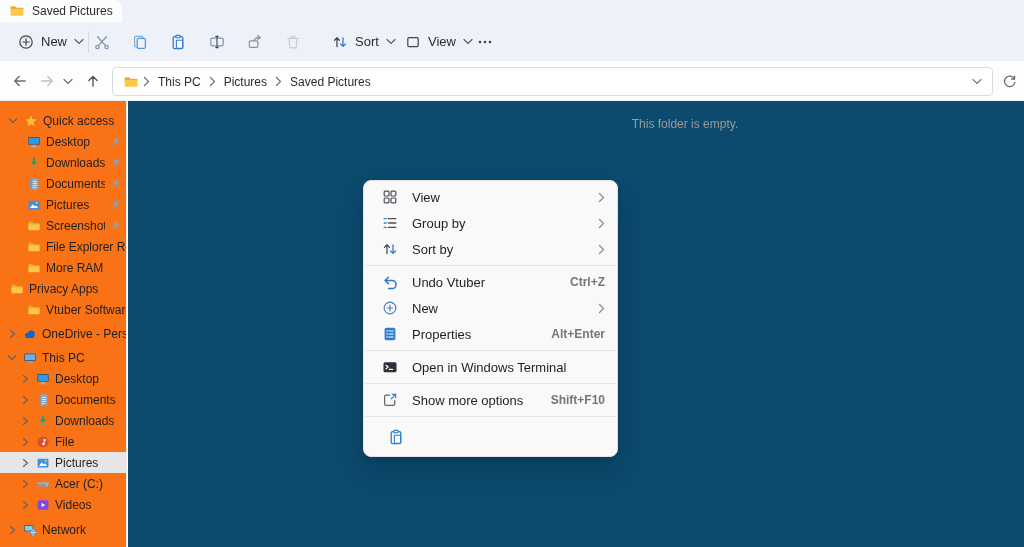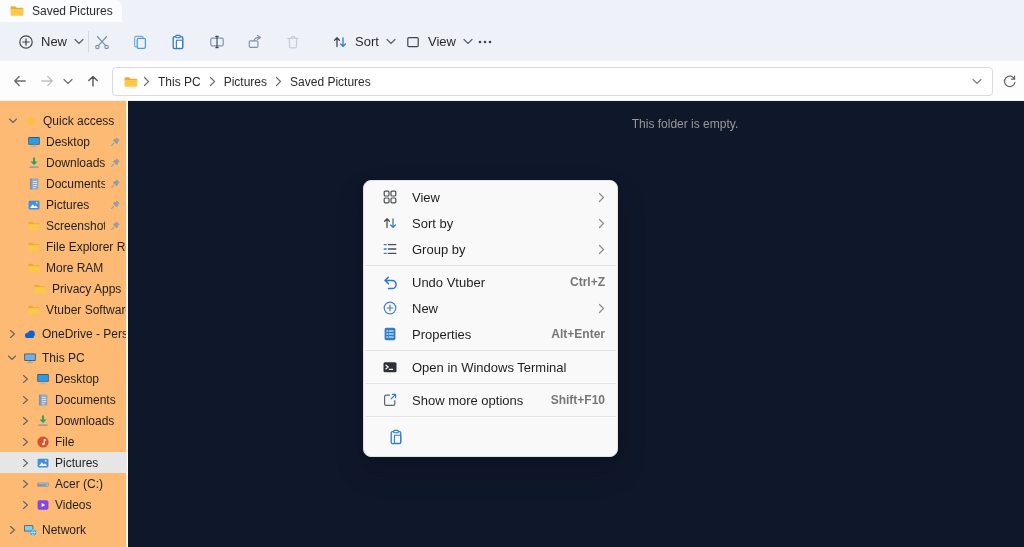--- a/index.html
+++ b/index.html
@@ -30,31 +30,31 @@
   .navbtn { position:absolute; top:6px; width:28px; height:28px; display:flex; align-items:center; justify-content:center;
             background:transparent; border:none; border-radius:4px; }
   .addrbar { position:absolute; left:112px; top:6px; width:881px; height:29px;
              border:1px solid #d8dbe1; border-radius:4px; background:#ffffff;
              display:flex; align-items:center; gap:4px; padding:0 10px; }
   .crumb { font-size:12px; color:#2b2b2b; padding:2px 4px; border-radius:3px; background:transparent; border:none; }
   .crumb-sep { display:flex; align-items:center; }
   .addr-chev { margin-left:auto; display:flex; align-items:center; }
   .refreshbtn { position:absolute; left:996px; top:7px; width:26px; height:26px; display:flex; align-items:center; justify-content:center; background:transparent; border:none; }
   
-  .sidebar { position:absolute; left:0; top:101px; width:127px; height:446px; background:#fdba74;
+  .sidebar { position:absolute; left:0; top:101px; width:127px; height:446px; background:#f97316;
              border-right:1px solid #ededee; padding-top:9px; overflow:hidden; }
   .srow { height:21px; display:flex; align-items:center; gap:5px; white-space:nowrap; font-size:12px; color:#1f1f1f; cursor:default; }
   .srow.sel { background:#e6e6e6; }
   .chev { width:12px; height:12px; flex:0 0 12px; display:flex; align-items:center; justify-content:center; }
   .ic14 { width:14px; height:14px; flex:0 0 14px; display:flex; align-items:center; justify-content:center; }
   .slabel { overflow:hidden; }
   .pin { margin-left:auto; margin-right:5px; width:11px; height:11px; flex:0 0 11px; }
   .mt3 { margin-top:3px; } .mt4 { margin-top:4px; }
   
-  .main { position:absolute; left:128px; top:101px; right:0; bottom:0; background:#0f172a; }
+  .main { position:absolute; left:128px; top:101px; right:0; bottom:0; background:#0c4a6e; }
   .empty-msg { position:absolute; left:472px; top:16px; width:170px; text-align:center;
                font-size:12px; color:#9a9a9a; }
   
   .menu { position:absolute; left:363px; top:180px; width:255px;
           background:#f9f9f9; border:1px solid #e3e3e3; border-radius:8px;
           box-shadow:0 14px 30px rgba(0,0,0,.16), 0 2px 6px rgba(0,0,0,.08);
           padding:3px 0; }
   .mi { height:26px; display:flex; align-items:center; padding:0 12px 0 18px; font-size:13px; color:#1f1f1f; }
   .mi-ic { width:16px; height:16px; flex:0 0 16px; margin-right:14px; display:flex; align-items:center; justify-content:center; }
   .mi-label { flex:1; }
@@ -364,21 +364,21 @@
     <div class="srow" style="padding-left:27px;">
       <span class="ic14">
           <svg width="14" height="14" viewBox="0 0 16 16">
             <path d="M1.6 4.2Q1.6 3.2 2.6 3.2H6L7.6 4.8H13.4Q14.4 4.8 14.4 5.8V6.4H1.6Z" fill="#e8ae33"></path>
             <path d="M1.6 6H14.4V11.8Q14.4 12.8 13.4 12.8H2.6Q1.6 12.8 1.6 11.8Z" fill="#fbc848"></path>
           </svg>
         </span>
       <span class="slabel">More RAM</span>
     </div>
 
-    <div class="srow" style="padding-left:33px;">
+    <div class="srow" style="padding-left:10px;">
       <span class="ic14">
           <svg width="14" height="14" viewBox="0 0 16 16">
             <path d="M1.6 4.2Q1.6 3.2 2.6 3.2H6L7.6 4.8H13.4Q14.4 4.8 14.4 5.8V6.4H1.6Z" fill="#e8ae33"></path>
             <path d="M1.6 6H14.4V11.8Q14.4 12.8 13.4 12.8H2.6Q1.6 12.8 1.6 11.8Z" fill="#fbc848"></path>
           </svg>
         </span>
       <span class="slabel">Privacy Apps</span>
     </div>
 
     <div class="srow" style="padding-left:27px;">
@@ -575,40 +575,40 @@
       <span class="mi-sub">
           <svg width="7" height="11" viewBox="0 0 7 11">
             <polyline points="1.5,1.5 5.5,5.5 1.5,9.5" fill="none" stroke="#8b8b8b" stroke-width="1.2" stroke-linecap="round"></polyline>
           </svg>
         </span>
     </div>
 
     <div class="mi">
       <span class="mi-ic">
           <svg width="16" height="16" viewBox="0 0 16 16">
-            <path d="M5 12.5V3.8 M2.6 6.2L5 3.8L7.4 6.2" fill="none" stroke="#4a4f55" stroke-width="1.3" stroke-linecap="round" stroke-linejoin="round"></path>
-            <path d="M11 3.8V12.4 M8.6 10L11 12.4L13.4 10" fill="none" stroke="#2f7cd0" stroke-width="1.3" stroke-linecap="round" stroke-linejoin="round"></path>
-          </svg>
-        </span>
-      <span class="mi-label">Sort by</span>
+            <path d="M2.2 3.6H4.2M2.2 8H4.2M2.2 12.4H4.2" stroke="#2f7cd0" stroke-width="1.3" stroke-linecap="round"></path>
+            <path d="M6.4 3.6H13.8M6.4 8H13.8M6.4 12.4H13.8" stroke="#4a4f55" stroke-width="1.3" stroke-linecap="round"></path>
+          </svg>
+        </span>
+      <span class="mi-label">Group by</span>
       <span class="mi-sub">
           <svg width="7" height="11" viewBox="0 0 7 11">
             <polyline points="1.5,1.5 5.5,5.5 1.5,9.5" fill="none" stroke="#8b8b8b" stroke-width="1.2" stroke-linecap="round"></polyline>
           </svg>
         </span>
     </div>
 
     <div class="mi">
       <span class="mi-ic">
           <svg width="16" height="16" viewBox="0 0 16 16">
-            <path d="M2.2 3.6H4.2M2.2 8H4.2M2.2 12.4H4.2" stroke="#2f7cd0" stroke-width="1.3" stroke-linecap="round"></path>
-            <path d="M6.4 3.6H13.8M6.4 8H13.8M6.4 12.4H13.8" stroke="#4a4f55" stroke-width="1.3" stroke-linecap="round"></path>
-          </svg>
-        </span>
-      <span class="mi-label">Group by</span>
+            <path d="M5 12.5V3.8 M2.6 6.2L5 3.8L7.4 6.2" fill="none" stroke="#4a4f55" stroke-width="1.3" stroke-linecap="round" stroke-linejoin="round"></path>
+            <path d="M11 3.8V12.4 M8.6 10L11 12.4L13.4 10" fill="none" stroke="#2f7cd0" stroke-width="1.3" stroke-linecap="round" stroke-linejoin="round"></path>
+          </svg>
+        </span>
+      <span class="mi-label">Sort by</span>
       <span class="mi-sub">
           <svg width="7" height="11" viewBox="0 0 7 11">
             <polyline points="1.5,1.5 5.5,5.5 1.5,9.5" fill="none" stroke="#8b8b8b" stroke-width="1.2" stroke-linecap="round"></polyline>
           </svg>
         </span>
     </div>
 
     <div class="msep"></div>
 
     <div class="mi">

